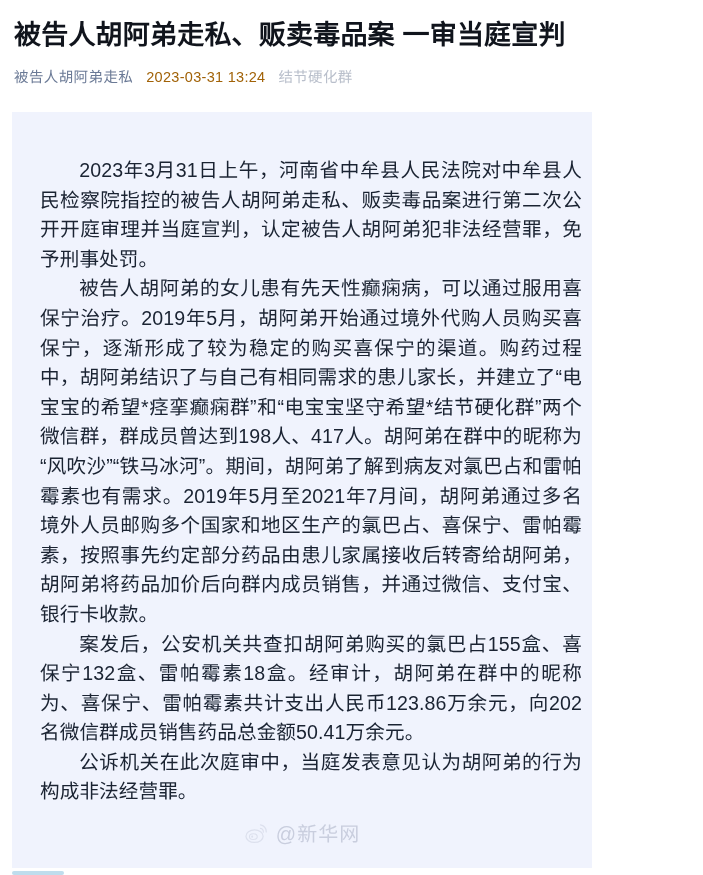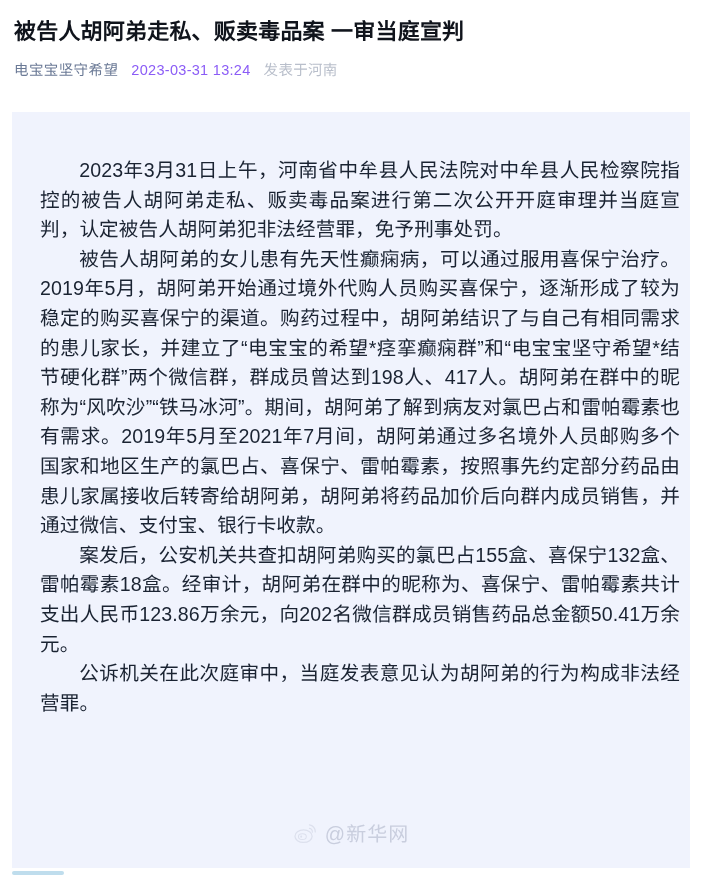--- a/index.html
+++ b/index.html
@@ -22,21 +22,21 @@
     position: relative;
     background: #ffffff;
   }
 
   
   .article-header {
     padding: 18px 14px 0 14px;
   }
 
   .article-title {
-    font-size: 22px;
+    font-size: 27px;
     font-weight: bold;
     color: #10141c;
     line-height: 1.28;
     letter-spacing: 0.2px;
     margin: 0;
     white-space: nowrap;
   }
 
   .article-meta {
     margin-top: 14px;
@@ -45,37 +45,37 @@
     white-space: nowrap;
     display: block;
   }
 
   .meta-source {
     color: #6b7a96;
     letter-spacing: 0.4px;
   }
 
   .meta-date {
-    color: #8b5cf6;
+    color: #a16207;
     margin-left: 13px;
     letter-spacing: 0.3px;
   }
 
   .meta-location {
     color: #b9bfcb;
     margin-left: 13px;
     letter-spacing: 0.3px;
   }
 
   
   .article-body {
     position: absolute;
     left: 12px;
     top: 112px;
-    width: 678px;
+    width: 580px;
     height: 756px;
     background: #f0f3fd;
     box-sizing: border-box;
     padding: 44px 10px 0 28px;
     overflow: hidden;
   }
 
   .para {
     font-size: 19.6px;
     line-height: 29.6px;
@@ -130,21 +130,21 @@
 </style>
 </head>
 <body>
 
 <div class="page">
 
   <div class="article-header">
     <h1 class="article-title">被告人胡阿弟走私、贩卖毒品案 一审当庭宣判</h1>
 
     <div class="article-meta">
-      <span class="meta-source">电宝宝坚守希望</span><span class="meta-date">2023-03-31 13:24</span><span class="meta-location">发表于河南</span>
+      <span class="meta-source">被告人胡阿弟走私</span><span class="meta-date">2023-03-31 13:24</span><span class="meta-location">结节硬化群</span>
     </div>
   </div>
 
   <div class="article-body">
     <p class="para">2023年3月31日上午，河南省中牟县人民法院对中牟县人民检察院指控的被告人胡阿弟走私、贩卖毒品案进行第二次公开开庭审理并当庭宣判，认定被告人胡阿弟犯非法经营罪，免予刑事处罚。</p>
     <p class="para">被告人胡阿弟的女儿患有先天性癫痫病，可以通过服用喜保宁治疗。2019年5月，胡阿弟开始通过境外代购人员购买喜保宁，逐渐形成了较为稳定的购买喜保宁的渠道。购药过程中，胡阿弟结识了与自己有相同需求的患儿家长，并建立了“电宝宝的希望*痉挛癫痫群”和“电宝宝坚守希望*结节硬化群”两个微信群，群成员曾达到198人、417人。胡阿弟在群中的昵称为“风吹沙”“铁马冰河”。期间，胡阿弟了解到病友对氯巴占和雷帕霉素也有需求。2019年5月至2021年7月间，胡阿弟通过多名境外人员邮购多个国家和地区生产的氯巴占、喜保宁、雷帕霉素，按照事先约定部分药品由患儿家属接收后转寄给胡阿弟，胡阿弟将药品加价后向群内成员销售，并通过微信、支付宝、银行卡收款。</p>
     <p class="para">案发后，公安机关共查扣胡阿弟购买的氯巴占155盒、喜保宁132盒、雷帕霉素18盒。经审计，胡阿弟在群中的昵称为、喜保宁、雷帕霉素共计支出人民币123.86万余元，向202名微信群成员销售药品总金额50.41万余元。</p>
     <p class="para">公诉机关在此次庭审中，当庭发表意见认为胡阿弟的行为构成非法经营罪。</p>
 
     <div class="watermark">

